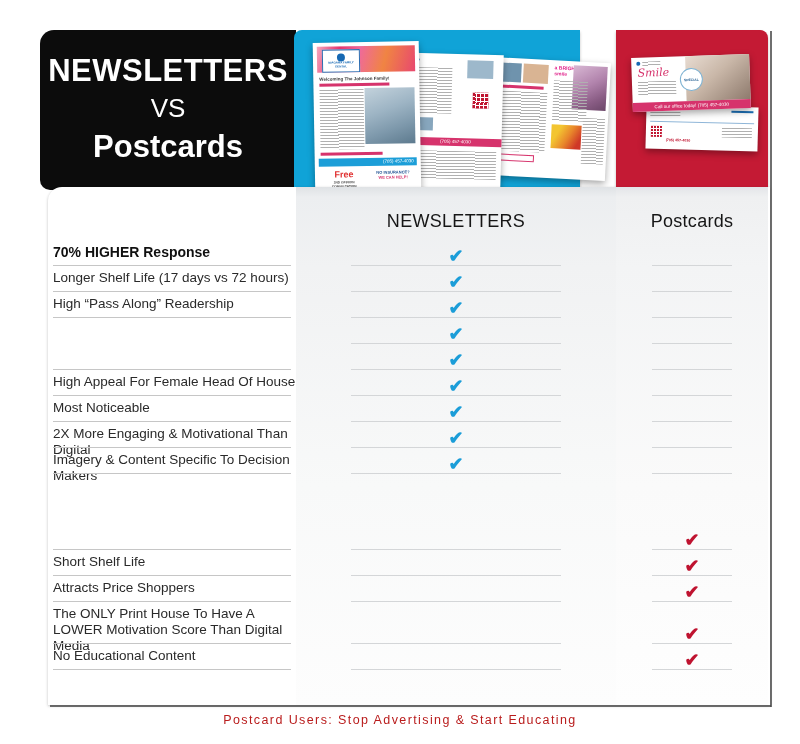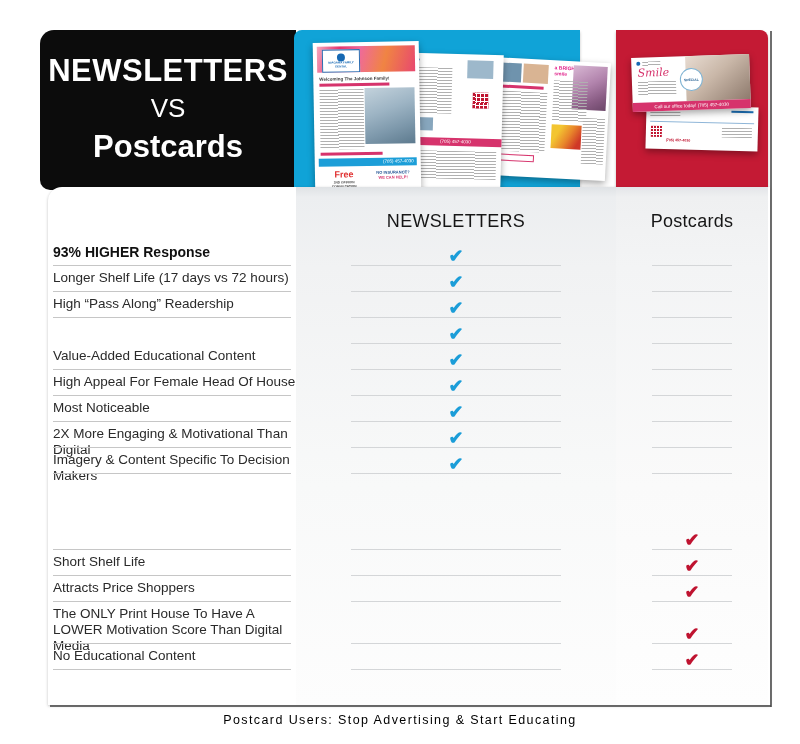--- a/index.html
+++ b/index.html
@@ -50,21 +50,21 @@
   .row.bold .lbl-text{font-weight:700;color:#101010;font-size:14px;}
   .cell.lbl .line{position:absolute;bottom:0;left:0;width:238px;border-bottom:1px solid #c6c6c6;}
   .cell.news .line{position:absolute;bottom:0;left:55px;width:210px;border-bottom:1px solid #d4d6d8;}
   .cell.post .line{position:absolute;bottom:0;left:36px;width:80px;border-bottom:1px solid #d4d6d8;}
   .check{position:absolute;bottom:1px;left:0;width:100%;text-align:center;
          font-size:18px;font-weight:700;line-height:1;}
   .check.cyan{color:#1b9dd8;}
   .check.red{color:#bf1330;}
 
   .caption{position:absolute;left:0;top:713px;width:100%;text-align:center;font-size:12.5px;
-           color:#000000;letter-spacing:1.4px;z-index:5;}
+           color:#b91c1c;letter-spacing:1.4px;z-index:5;}
 
   
   .tl{background-image:repeating-linear-gradient(180deg,#b0b0b0 0,#b0b0b0 1px,transparent 1px,transparent 3px);}
   .sheet{position:absolute;background:#fff;box-shadow:0 3px 7px rgba(0,0,0,.35);}
 
   
   .np1{left:20px;top:12px;width:106px;height:152px;transform:rotate(-1deg);z-index:5;}
   .np1-banner{position:absolute;left:4px;top:4px;right:4px;height:26px;
     background:linear-gradient(105deg,#f5a8bd 0%,#e3356e 22%,#ef6a9a 42%,#f08443 68%,#e8486f 100%);}
   .np1-logo{position:absolute;left:9px;top:7px;width:36px;height:21px;background:#fff;
@@ -221,21 +221,21 @@
   <div class="strip post"></div>
   <div class="edge-right"></div>
   <div class="edge-bottom"></div>
 
   <div class="col-header news">NEWSLETTERS</div>
   <div class="col-header post">Postcards</div>
 
   <div class="rows top">
     <div class="row bold">
       <div class="cell lbl">
-          <span class="lbl-text">93% HIGHER Response</span>
+          <span class="lbl-text">70% HIGHER Response</span>
           <div class="line"></div>
         </div>
       <div class="cell news">
           <span class="check cyan">✔</span>
           <div class="line"></div>
         </div>
       <div class="cell post">
           <span class="check red"></span>
           <div class="line"></div>
         </div>
@@ -273,21 +273,20 @@
           <span class="check cyan">✔</span>
           <div class="line"></div>
         </div>
       <div class="cell post">
           <span class="check red"></span>
           <div class="line"></div>
         </div>
     </div>
     <div class="row">
       <div class="cell lbl">
-          <span class="lbl-text">Value-Added Educational Content</span>
           <div class="line"></div>
         </div>
       <div class="cell news">
           <span class="check cyan">✔</span>
           <div class="line"></div>
         </div>
       <div class="cell post">
           <span class="check red"></span>
           <div class="line"></div>
         </div>

